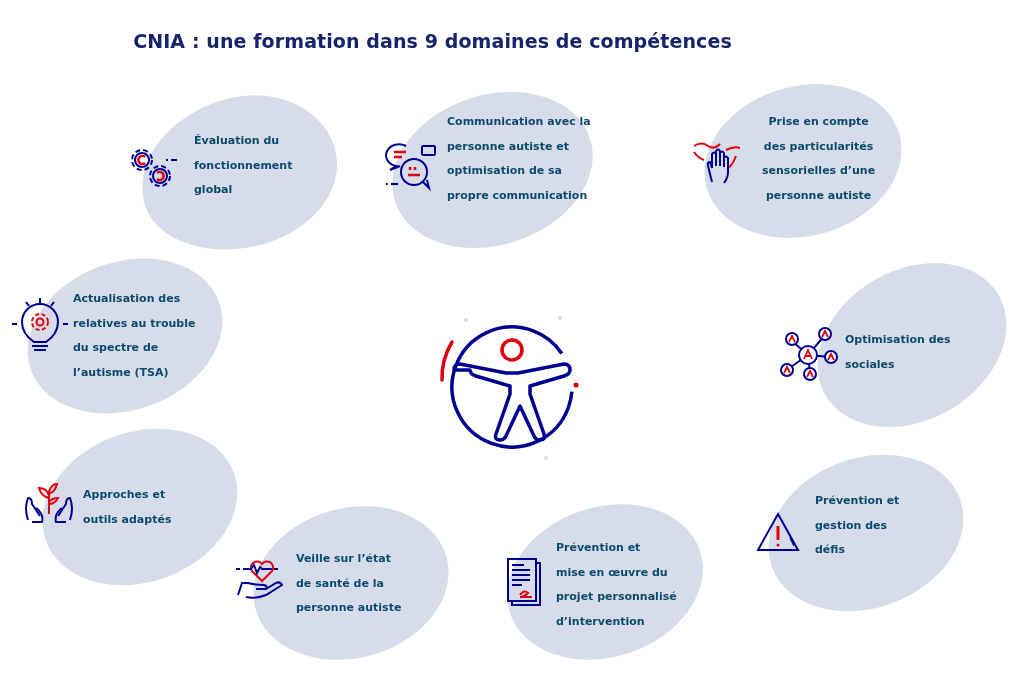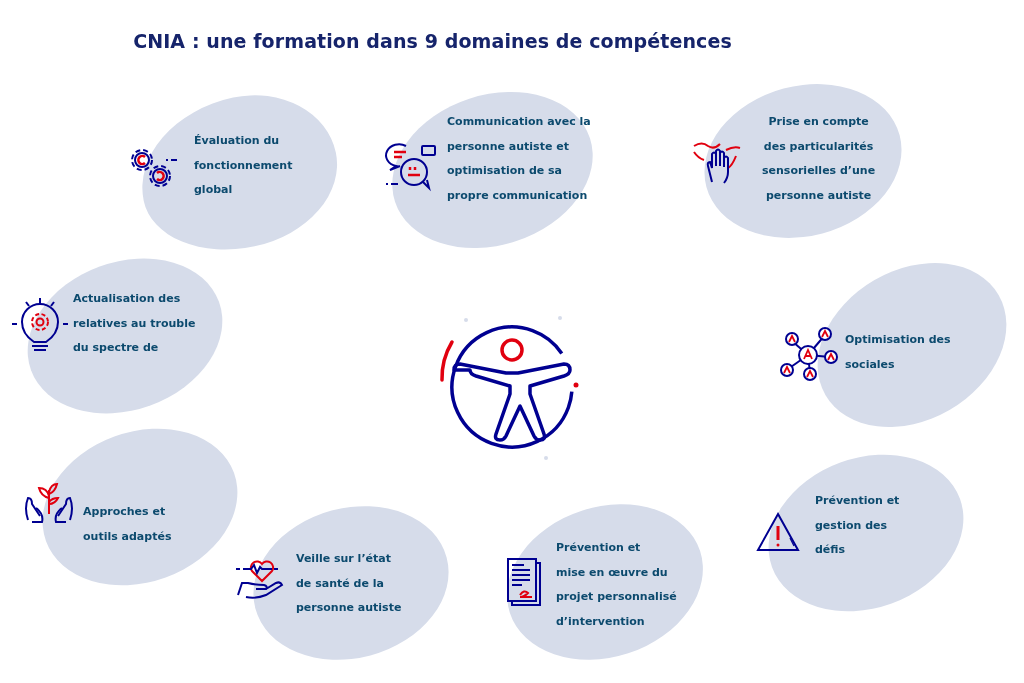--- a/index.html
+++ b/index.html
@@ -177,28 +177,29 @@
   <div>Prise en compte</div>
   <div>des particularités</div>
   <div>sensorielles d’une</div>
   <div>personne autiste</div>
 </div>
 
 <div class="label" style="left:73px;top:287px;">
   <div>Actualisation des</div>
   <div>relatives au trouble</div>
   <div>du spectre de</div>
+  <div>l’autisme (TSA)</div>
 </div>
 
 <div class="label" style="left:845px;top:320px;margin-top:8px;">
   <div>Optimisation des</div>
   <div>sociales</div>
 </div>
 
-<div class="label" style="left:83px;top:500px;">
+<div class="label" style="left:83px;top:483px;">
   <div>Approches et</div>
   <div>outils adaptés</div>
 </div>
 
 <div class="label" style="left:296px;top:547px;">
   <div>Veille sur l’état</div>
   <div>de santé de la</div>
   <div>personne autiste</div>
 </div>
 

